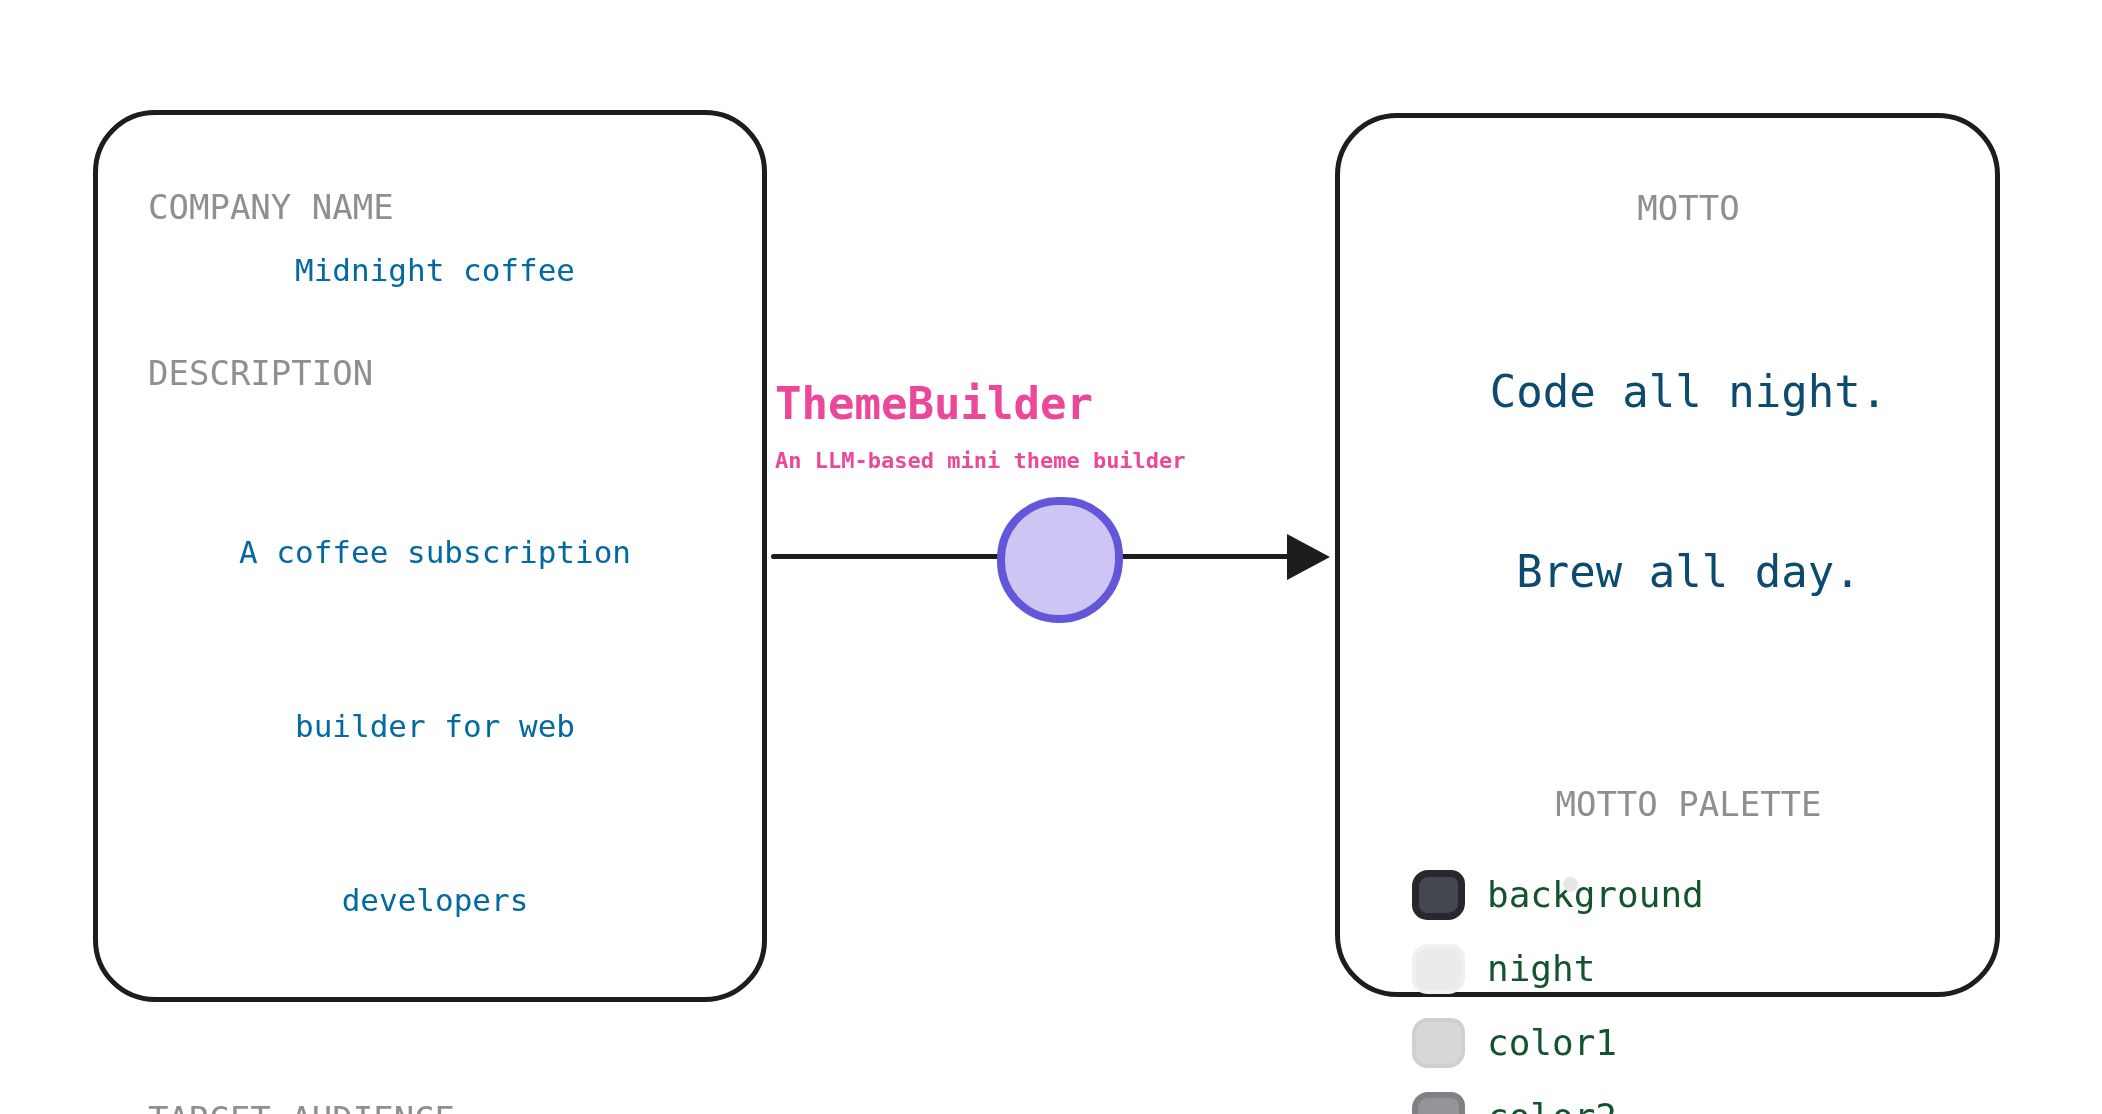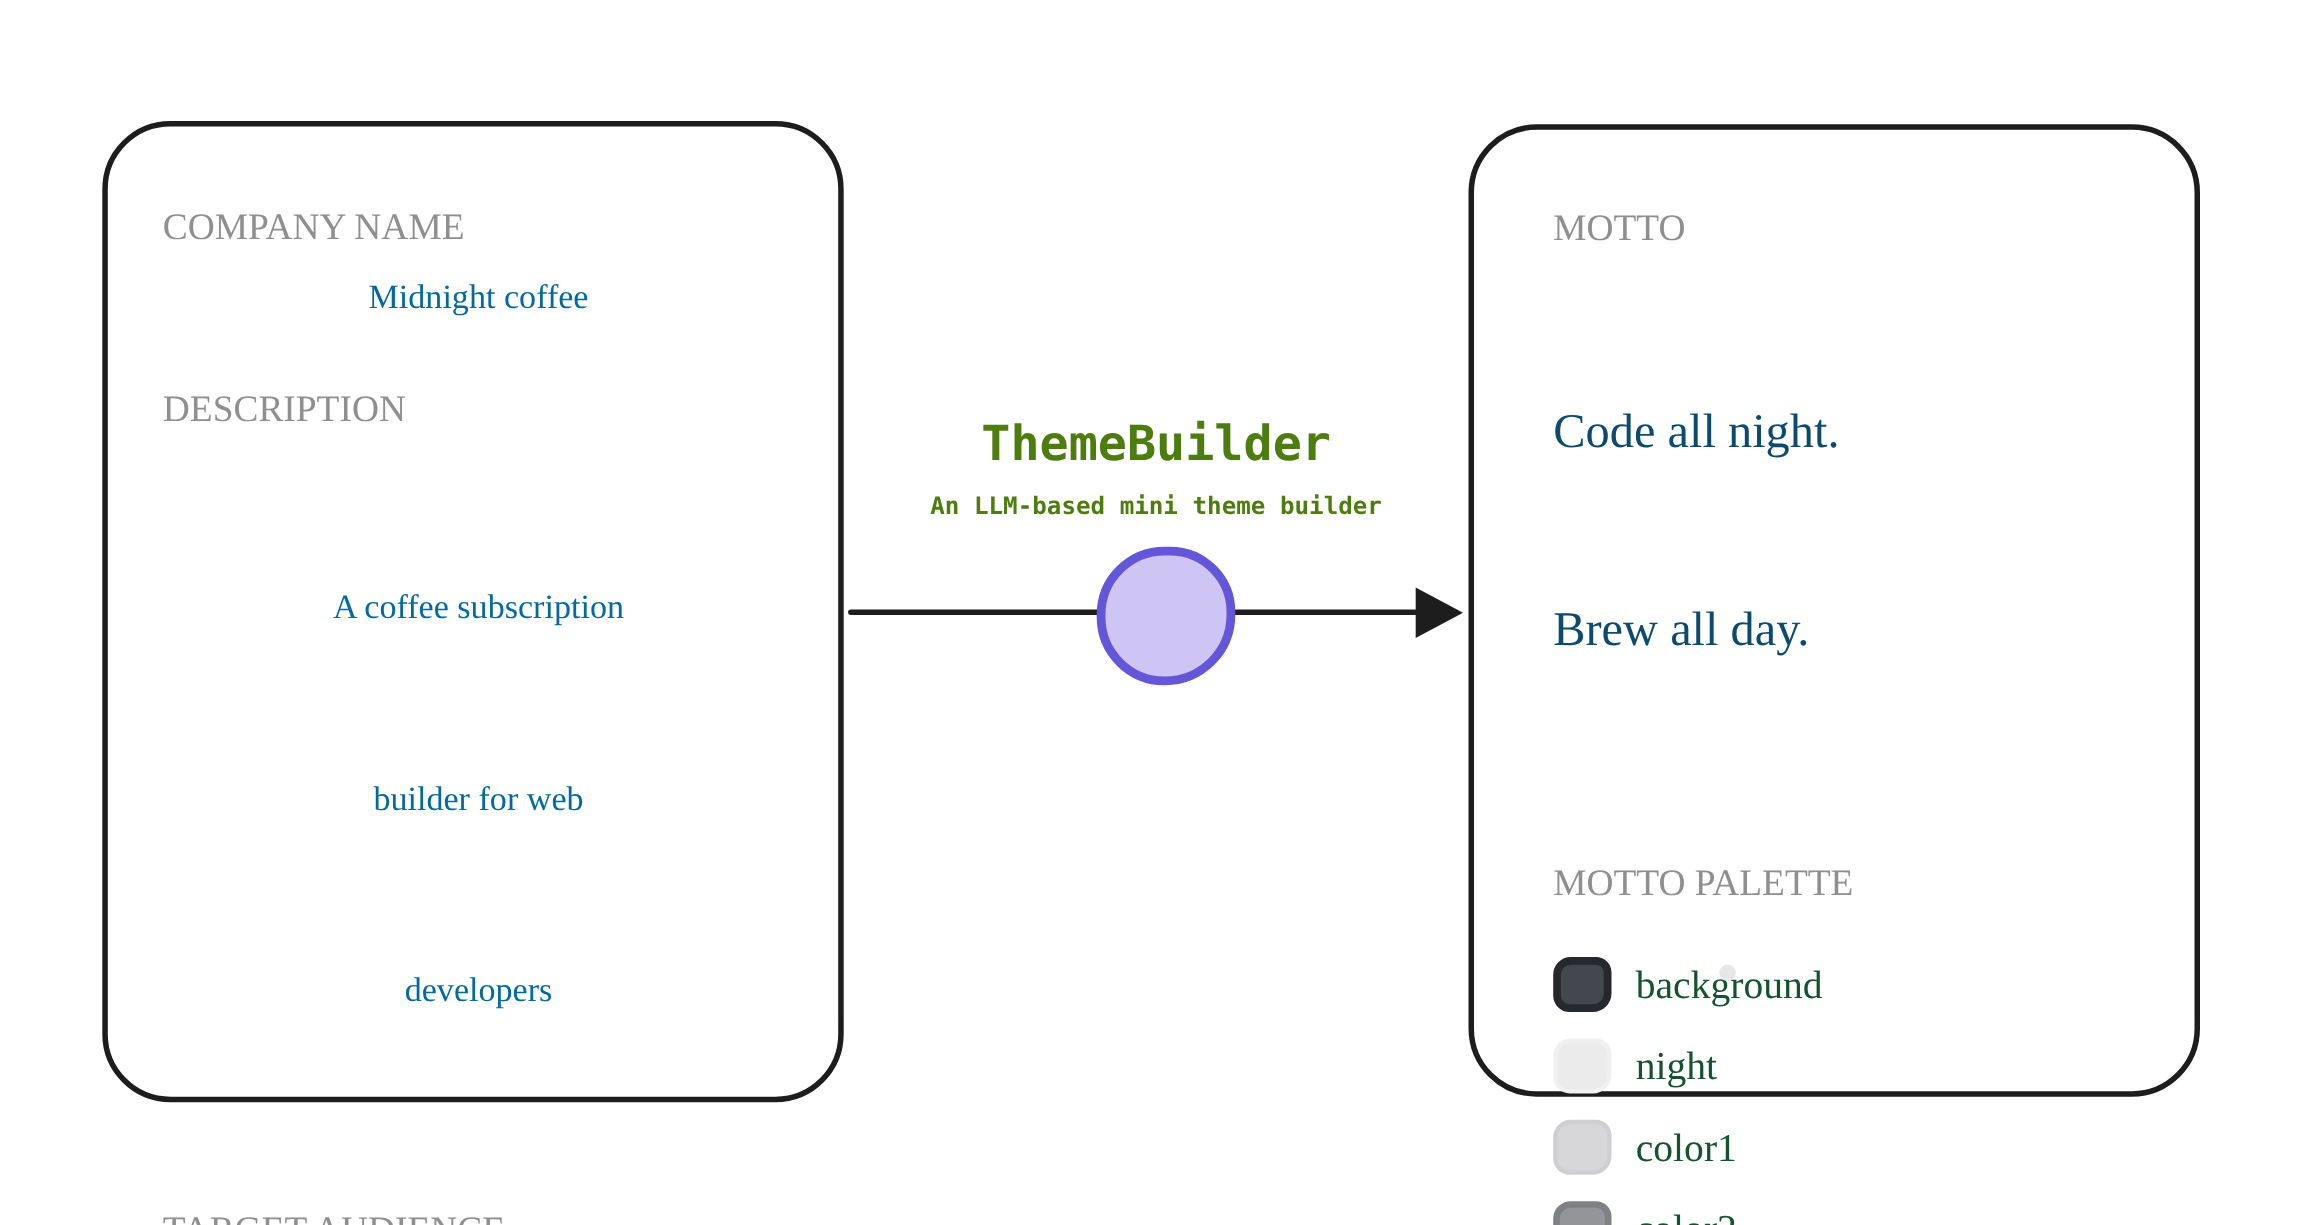--- a/index.html
+++ b/index.html
@@ -3,34 +3,34 @@
 <meta charset="utf-8">
 <style>
   html,body{margin:0;padding:0;background:#ffffff;}
   .canvas{
     position:relative;width:2102px;height:1114px;background:#ffffff;
     font-family:"DejaVu Sans Mono","Liberation Mono",monospace;
     color:#1d1d1d;overflow:hidden;
   }
   .card{
     position:absolute;border:5px solid #1d1d1d;border-radius:62px;
-    background:#ffffff;box-sizing:border-box;font-family:Liberation Serif, serif;
+    background:#ffffff;box-sizing:border-box;
   }
   .card.left{left:93px;top:110px;width:674px;height:892px;padding:72px 40px 0 50px;}
-  .card.right{left:1335px;top:113px;width:665px;height:884px;padding:70px 30px 0 72px;}
+  .card.right{left:1335px;top:113px;width:665px;height:884px;padding:70px 30px 0 72px;text-align:center;}
   .field{margin-top:54px;}
   .field:first-child{margin-top:0;}
   .field-label{
     font-size:34px;line-height:40px;color:#8f8f8f;letter-spacing:0px;
     margin-bottom:14px;white-space:pre;
   }
   .field-value{font-size:31px;line-height:58px;color:#0369a1;white-space:pre;text-align:center;}
   .motto-value{font-size:44px;line-height:60px;color:#0c4a6e;white-space:pre;}
   .center-block{
-    position:absolute;left:775px;top:380px;width:552px;text-align:center;color:#4d7c0f;
+    position:absolute;left:775px;top:380px;width:552px;text-align:left;color:#ec4899;
   }
   .tb-title{font-size:44px;line-height:48px;font-weight:700;margin-bottom:20px;white-space:pre;}
   .tb-subtitle{font-size:22px;line-height:26px;font-weight:700;white-space:pre;}
   .arrow-line{
     position:absolute;left:771px;top:554px;width:520px;height:5px;
     background:#1d1d1d;border-radius:3px;z-index:1;
   }
   .arrow-head{
     position:absolute;left:1287px;top:534px;width:0;height:0;z-index:1;
     border-top:23px solid transparent;border-bottom:23px solid transparent;

